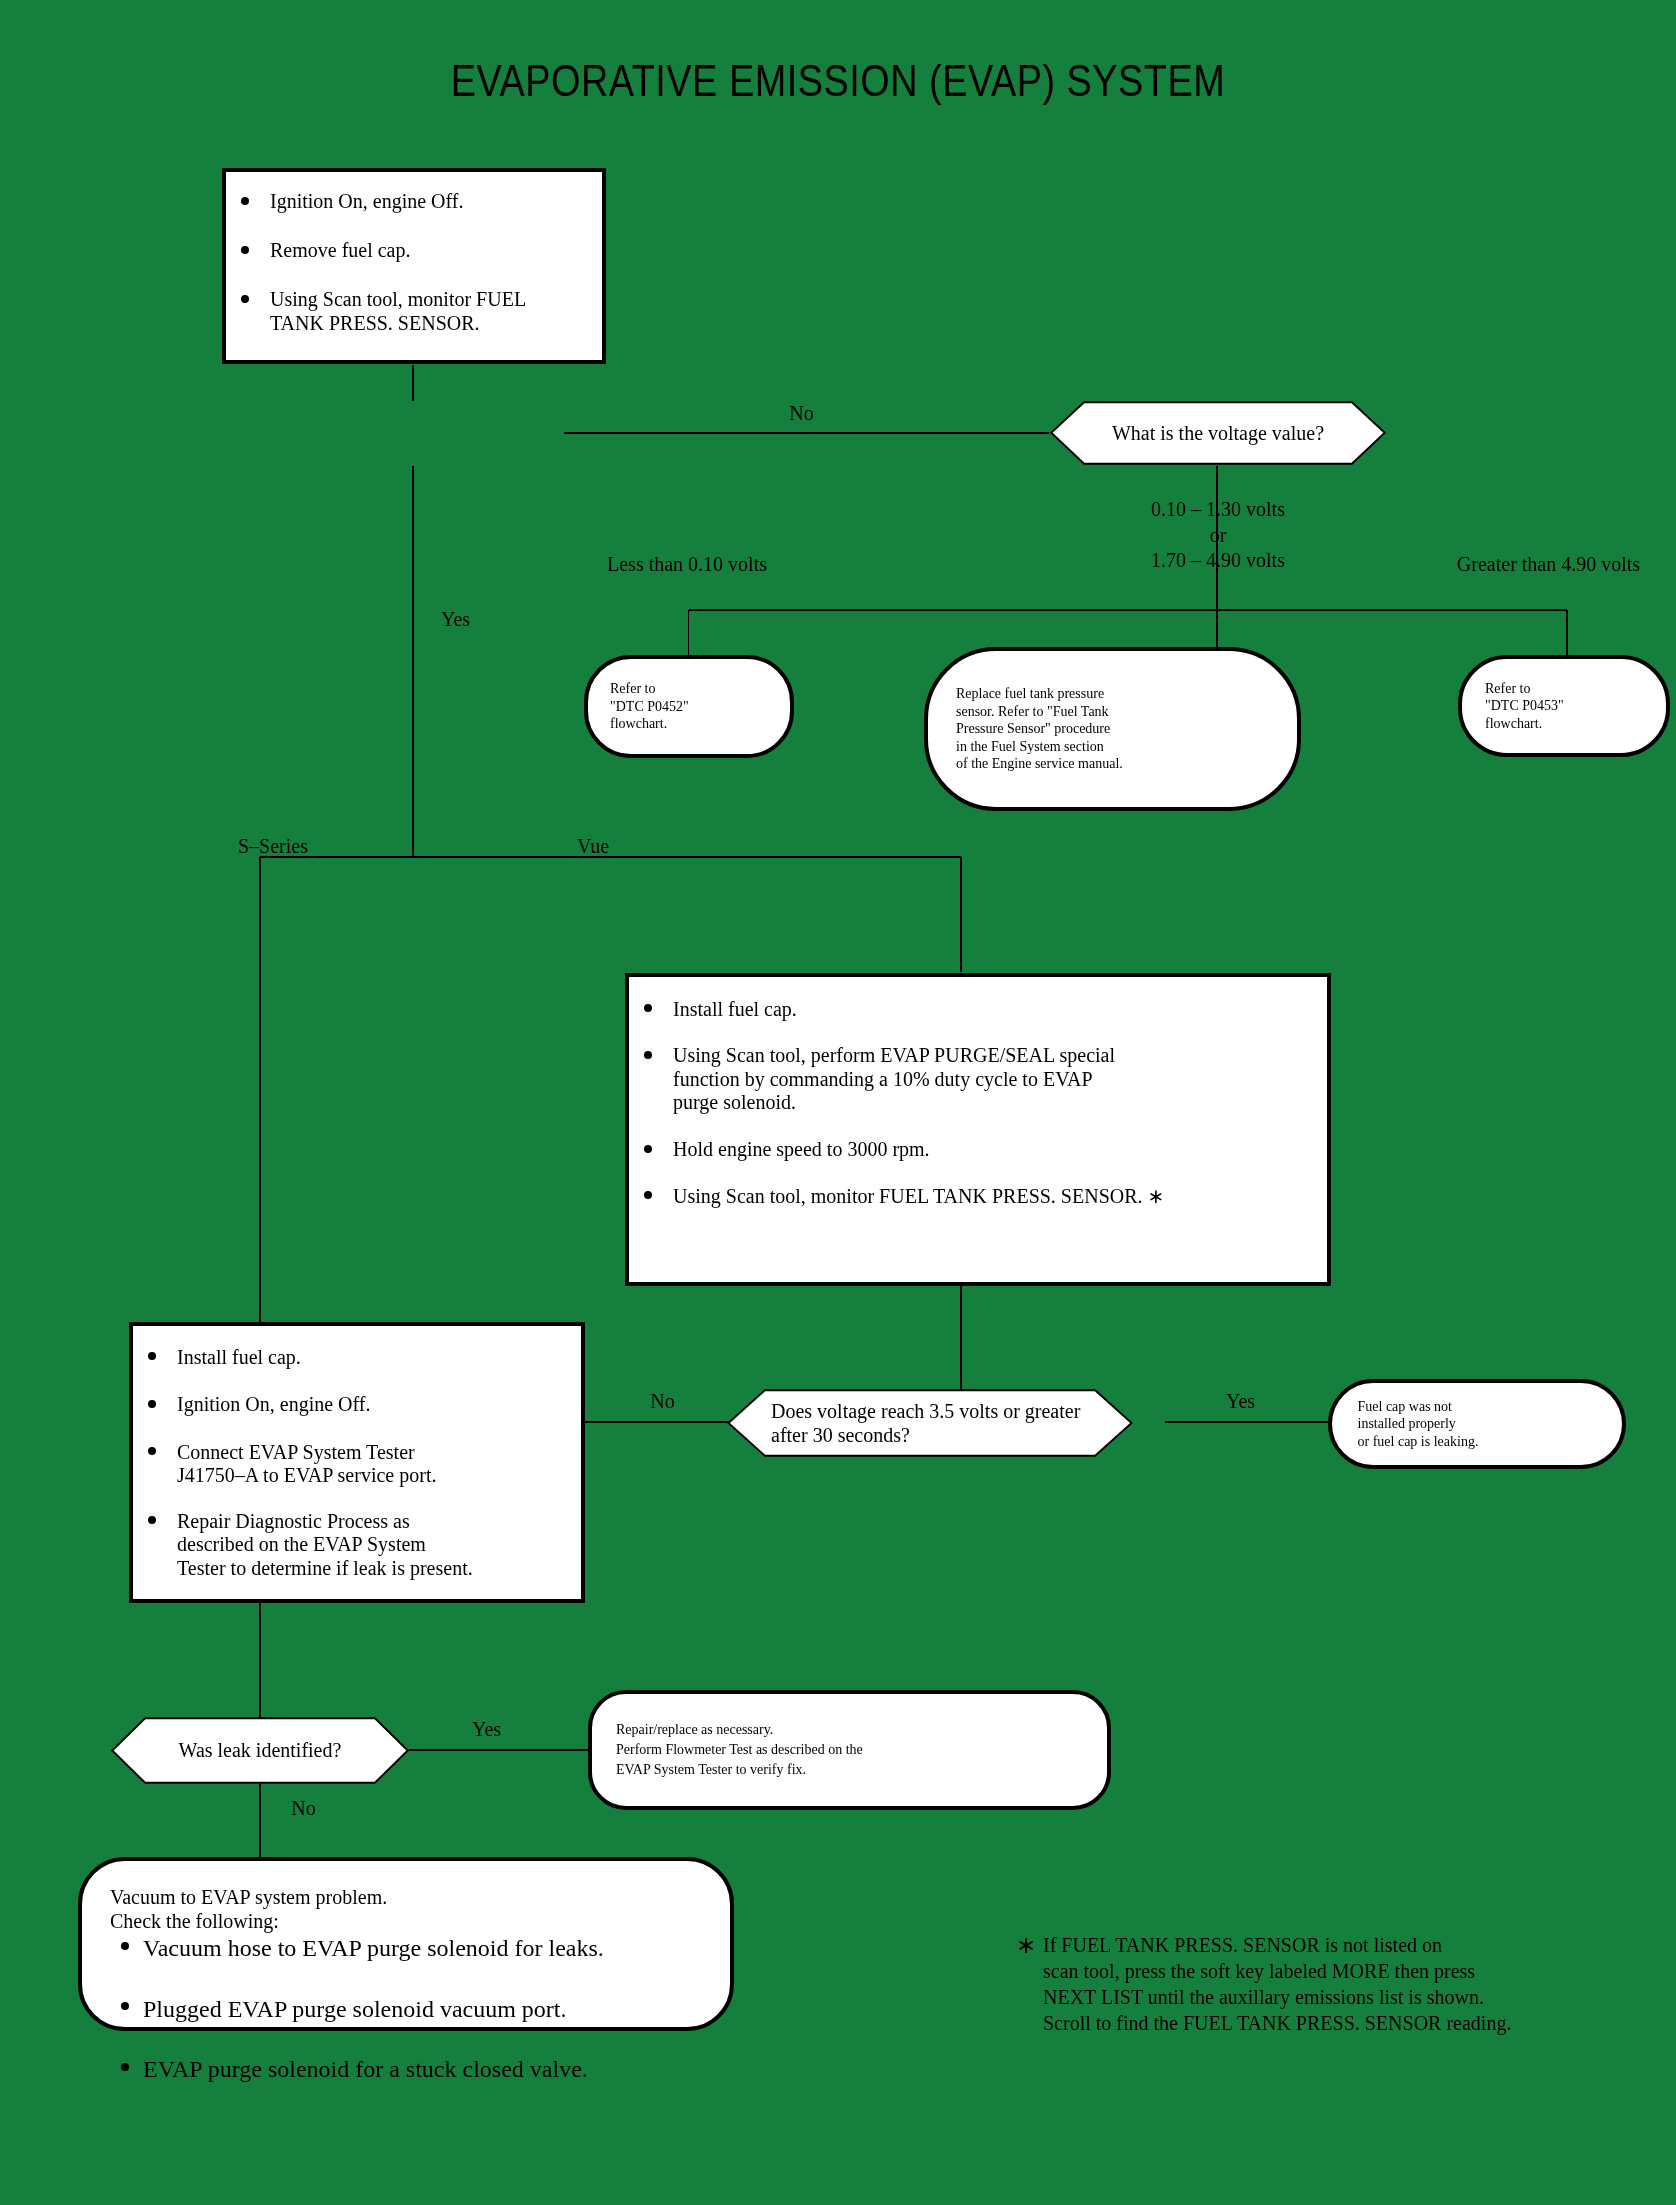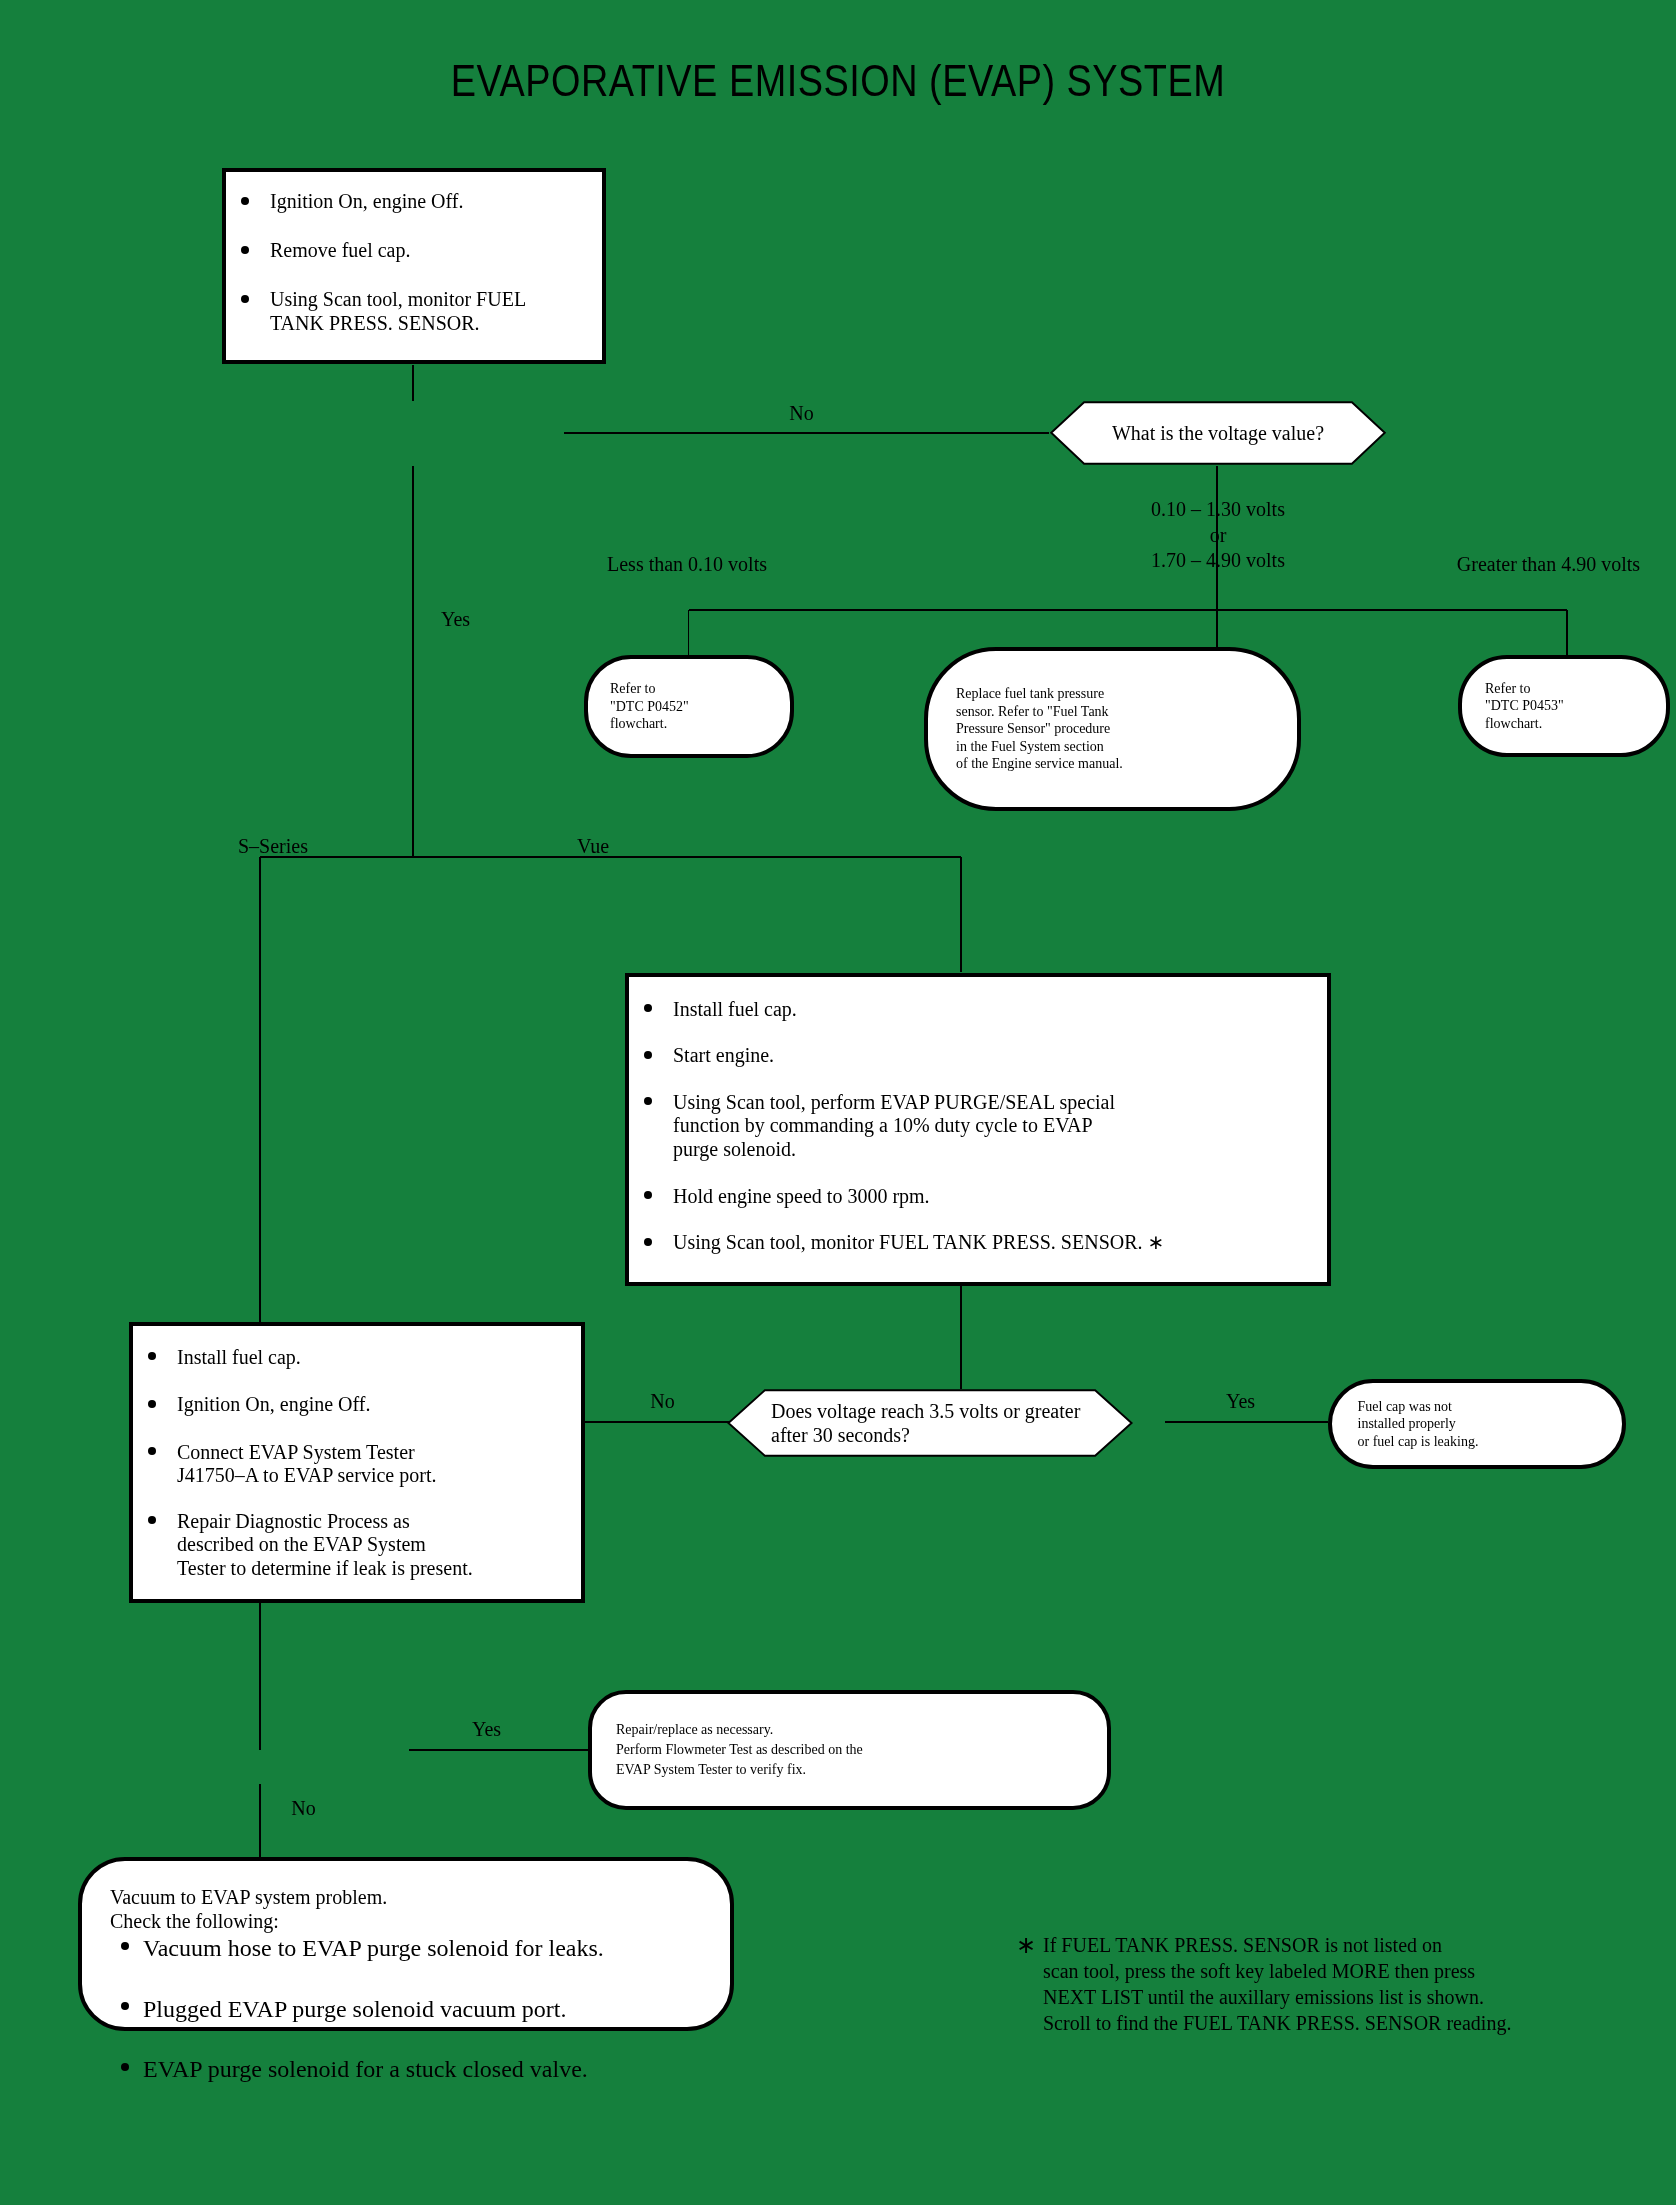--- a/index.html
+++ b/index.html
@@ -197,24 +197,20 @@
   <div class="lbl" style="left:577px;top:834px;">Vue</div>
 
   <div class="proc" style="left:625px;top:973px;width:706px;height:313px;padding:20.7px 12px 0 0;">
     <ul>
       <li style="margin-bottom:23px;">
         <span class="bullet"></span>
         <span style="white-space:pre-line;">Install fuel cap.</span>
       </li>
       <li style="margin-bottom:23px;">
         <span class="bullet"></span>
-        <span style="white-space:pre-line;">Start engine.</span>
-      </li>
-      <li style="margin-bottom:23px;">
-        <span class="bullet"></span>
         <span style="white-space:pre-line;">Using Scan tool, perform EVAP PURGE/SEAL special
 function by commanding a 10% duty cycle to EVAP
 purge solenoid.</span>
       </li>
       <li style="margin-bottom:23px;">
         <span class="bullet"></span>
         <span style="white-space:pre-line;">Hold engine speed to 3000 rpm.</span>
       </li>
       <li>
         <span class="bullet"></span>
@@ -257,20 +253,26 @@
 
   <div class="lbl c" style="left:626px;top:1389px;width:73px;">No</div>
   <div class="lbl c" style="left:1204px;top:1389px;width:73px;">Yes</div>
 
   <div class="round" style="left:1328px;top:1379px;width:298px;height:90px;border-radius:45px;">
     <div class="txt" style="white-space:pre-line;padding-left:25.5px;">Fuel cap was not
 installed properly
 or fuel cap is leaking.</div>
   </div>
 
+  <div class="hex" style="left:111px;top:1717px;width:298px;height:67px;">
+    <svg width="298" height="67" viewBox="0 0 490 110">
+      <polygon points="56,2 434,2 488,55 434,108 56,108 2,55" fill="#fff" stroke="#000" stroke-width="3.2"></polygon>
+    </svg>
+    <div class="hextxt">Was leak identified?</div>
+  </div>
 
   <div class="lbl c" style="left:450px;top:1717px;width:73px;">Yes</div>
   <div class="lbl c" style="left:267px;top:1796px;width:73px;">No</div>
 
   <div class="round" style="left:588px;top:1690px;width:523px;height:120px;border-radius:38px;">
     <div class="txt" style="white-space:pre-line;padding-left:24px;line-height:1.42;">Repair/replace as necessary.
 Perform Flowmeter Test as described on the
 EVAP System Tester to verify fix.</div>
   </div>
 

